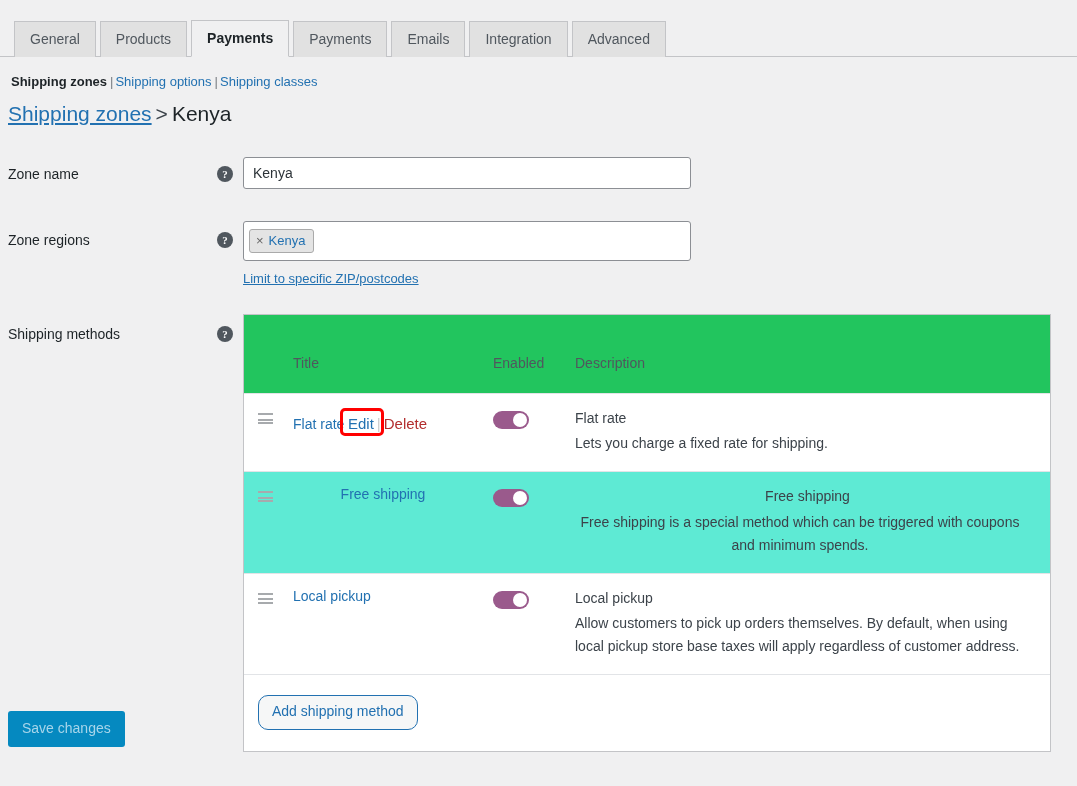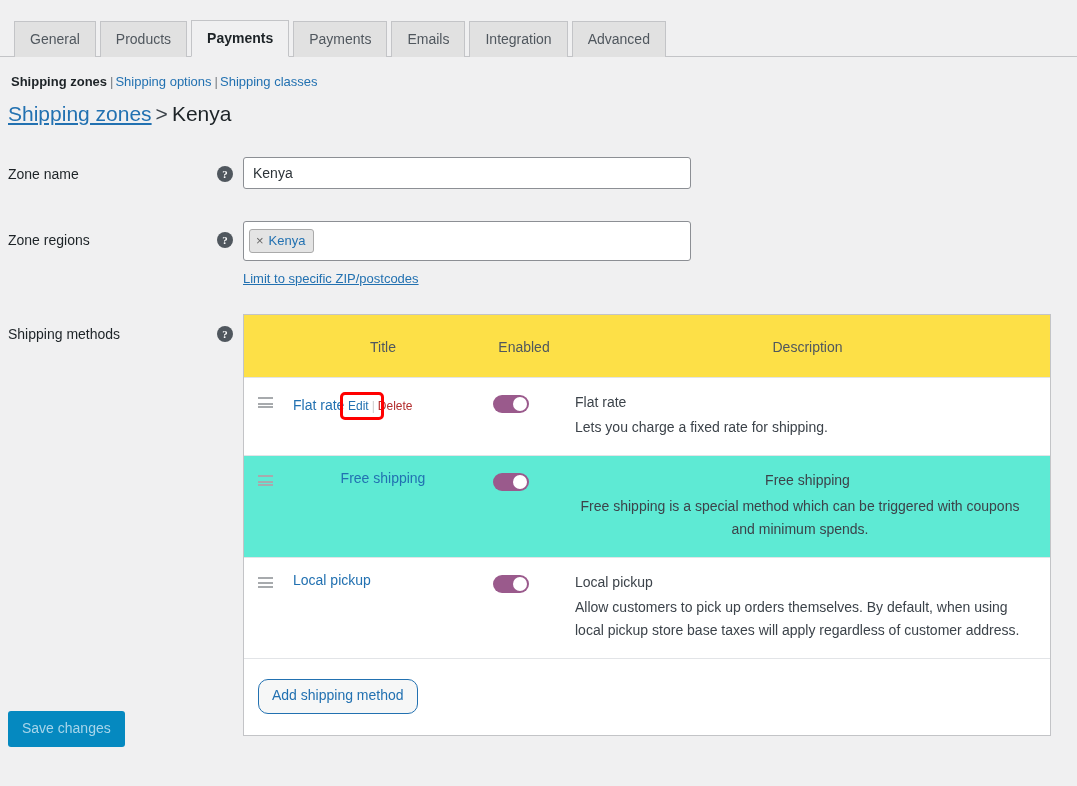--- a/index.html
+++ b/index.html
@@ -155,27 +155,27 @@
   
   .methods {
     position: absolute;
     left: 243px; top: 314px;
     width: 808px;
     background: #fff;
     border: 1px solid #c3c4c7;
   }
   .mtable { width: 100%; border-collapse: collapse; }
   .mtable th {
-    text-align: center;
+    text-align: left;
     font-size: 14px;
     font-weight: normal;
     color: #50575e;
-    padding: 24px 10px 22px 10px;
+    padding: 40px 10px 22px 10px;
     border-bottom: 1px solid #e2e4e7;
-    background: #fde047;
+    background: #22c55e;
   }
   .mtable td {
     padding: 14px 10px 16px 10px;
     border-bottom: 1px solid #e2e4e7;
     vertical-align: top;
     background: #fff;
   }
   .mtable tr.alt td { background: #5eead4; text-align: center; }
   .col-handle { width: 38px; padding-left: 14px !important; }
   .col-title  { width: 200px; }
@@ -198,21 +198,21 @@
 
   .mtitle {
     font-size: 14px;
     color: #2271b1;
     text-decoration: none;
     cursor: pointer;
     display: inline-block;
   }
   .rowactions {
     margin-top: 7px;
-    font-size: 12px;
+    font-size: 15px;
     white-space: nowrap;
     position: relative;
     display: inline-block;
   }
   .rowactions a.edit { color: #2271b1; text-decoration: none; cursor: pointer; }
   .rowactions a.del  { color: #b32d2e; text-decoration: none; cursor: pointer; }
   .rowactions .bar { color: #ccc; margin: 0 3px; }
 
   
   .hl-edit {

